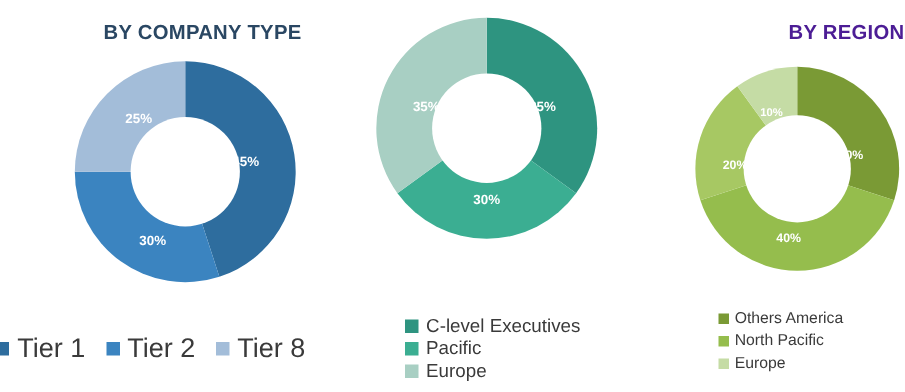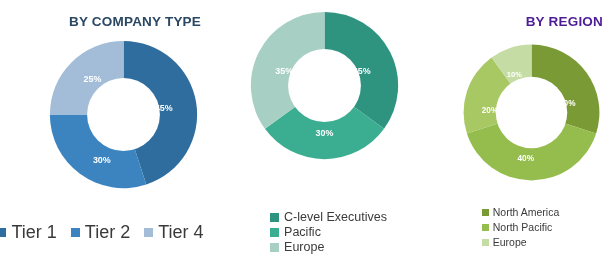--- a/index.html
+++ b/index.html
@@ -137,21 +137,21 @@
         <div class="legend-item inline">
           <span class="swatch" style="background:#2e6d9e"></span>
           <span class="legend-text">Tier 1</span>
         </div>
         <div class="legend-item inline">
           <span class="swatch" style="background:#3b84c0"></span>
           <span class="legend-text">Tier 2</span>
         </div>
         <div class="legend-item inline">
           <span class="swatch" style="background:#a3bdd9"></span>
-          <span class="legend-text">Tier 4</span>
+          <span class="legend-text">Tier 8</span>
         </div>
       </div>
     </div>
   </div>
 
   <div class="panel">
 
     <div class="donut-wrap">
       <svg class="donut-svg" viewBox="0 0 200 200">
 
@@ -208,21 +208,21 @@
         <text class="slice-label" x="42" y="97">20%</text>
         <text class="slice-label small" x="76" y="48">10%</text>
       </svg>
     </div>
 
     <div class="legend legend-region">
       <div class="legend-row">
         <div class="legend-col">
           <div class="legend-item">
             <span class="swatch" style="background:#7a9a35"></span>
-            <span class="legend-text">North America</span>
+            <span class="legend-text">Others America</span>
           </div>
           <div class="legend-item">
             <span class="swatch" style="background:#95bd4d"></span>
             <span class="legend-text">North Pacific</span>
           </div>
           <div class="legend-item">
             <span class="swatch" style="background:#c5dca5"></span>
             <span class="legend-text">Europe</span>
           </div>
         </div>

